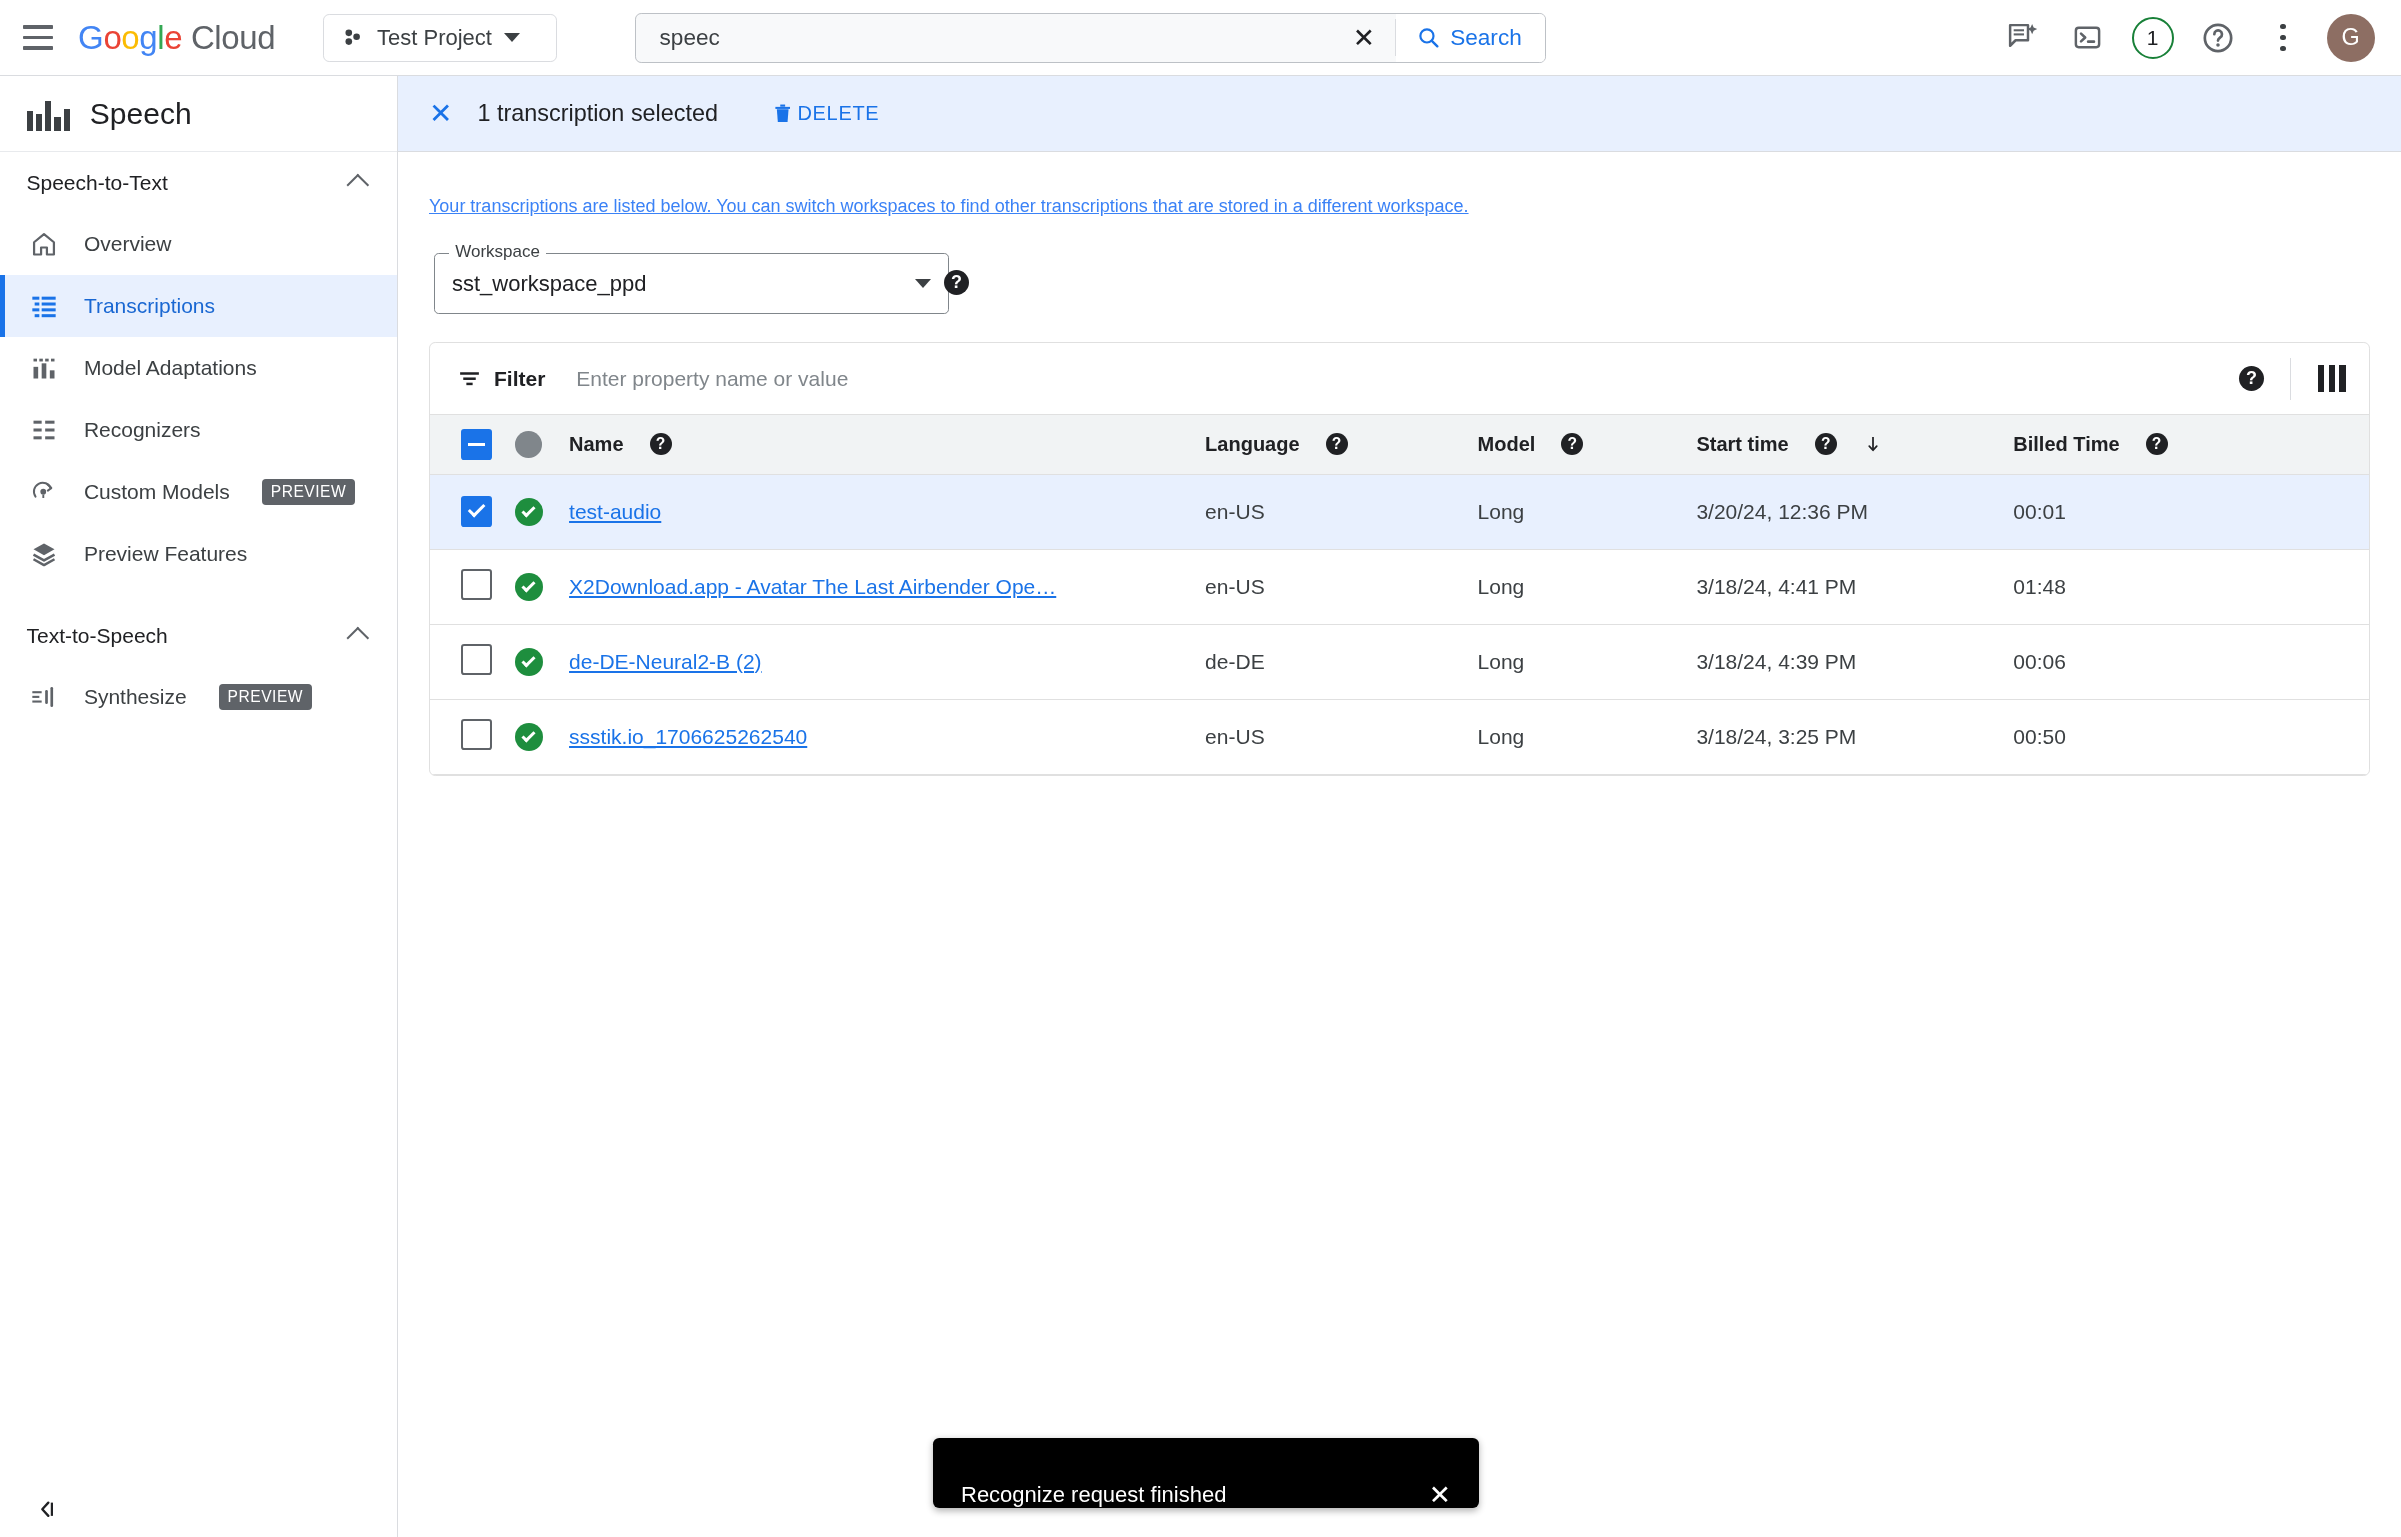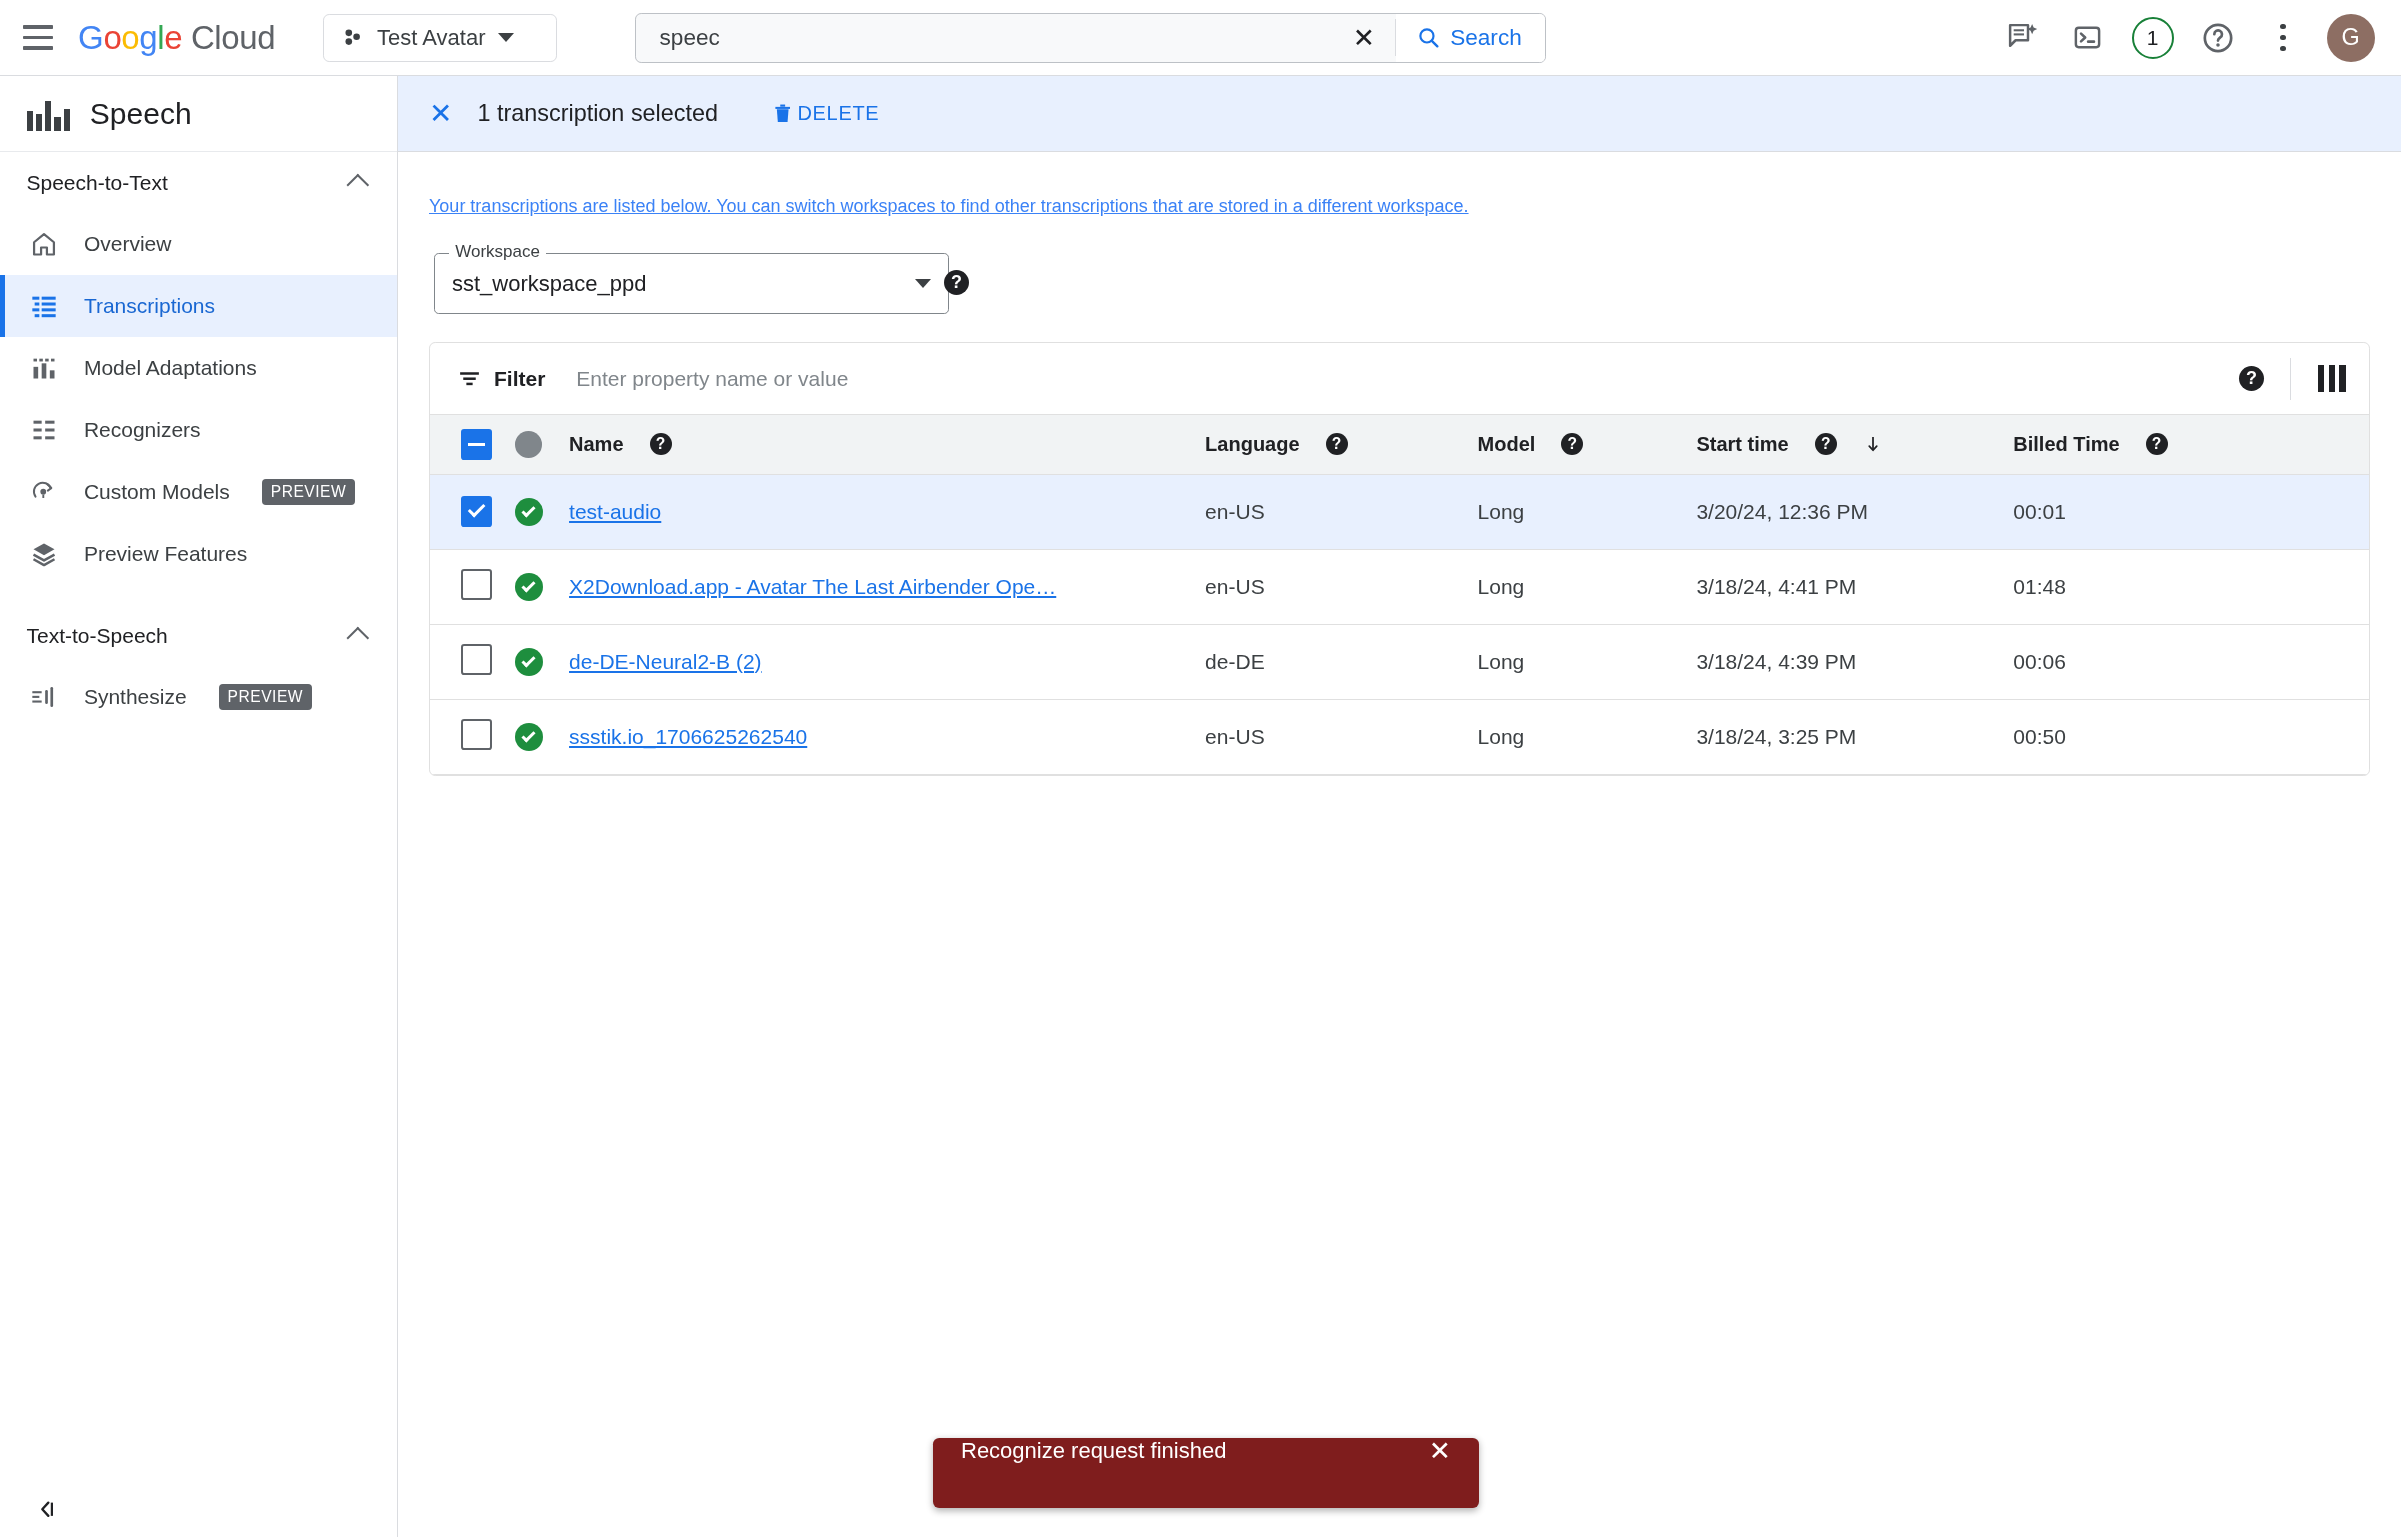--- a/index.html
+++ b/index.html
@@ -228,22 +228,22 @@
     transform: rotate(-45deg) translate(0.8px,-2.3px);
   }
   .rowlink {
     color: #1a73e8; text-decoration: underline; font-size: 21px; cursor: pointer;
     white-space: nowrap; overflow: hidden; text-overflow: ellipsis; display: block; max-width: 499px;
   }
 
   
   .toast {
     position: absolute; left: 933px; top: 1438px; width: 546px; height: 70px;
-    background: #7f1d1d; border-radius: 6.2px; color: #fff;
-    display: flex; align-items: flex-start; padding: 0 28px;
+    background: #000000; border-radius: 6.2px; color: #fff;
+    display: flex; align-items: flex-end; padding: 0 28px;
     box-shadow: 0 2.3px 7.8px rgba(0,0,0,0.3);
   }
   .toast-msg { font-size: 22px; }
   .toast-x { margin-left: auto; font-size: 26.5px; cursor: pointer; line-height: 1; font-weight: 300; }
 </style>
 </head>
 <body>
 
 <div class="topbar">
   <div class="hamburger">
@@ -256,21 +256,21 @@
     <span class="b">G</span><span class="r">o</span><span class="y">o</span><span class="b">g</span><span class="g">l</span><span class="r">e</span>
     <span class="gray">Cloud</span>
   </div>
 
   <div class="proj-select">
     <svg width="23.4" height="23.4" viewBox="0 0 24 24">
       <circle cx="8" cy="7" r="3.4" fill="#3c4043"></circle>
       <circle cx="8" cy="16" r="3.4" fill="#3c4043"></circle>
       <circle cx="16" cy="11" r="3.4" fill="#3c4043"></circle>
     </svg>
-    <span class="proj-label">Test Avatar</span>
+    <span class="proj-label">Test Project</span>
     <span class="proj-caret"></span>
   </div>
 
   <div class="searchwrap">
     <input class="search-input" value="speec" style="">
     <div class="search-clear">✕</div>
     <div class="search-divider"></div>
     <div class="search-btn">
       <svg width="25" height="25" viewBox="0 0 24 24">
         <circle cx="10.5" cy="10.5" r="6.3" fill="none" stroke="#1a73e8" stroke-width="2.1"></circle>

